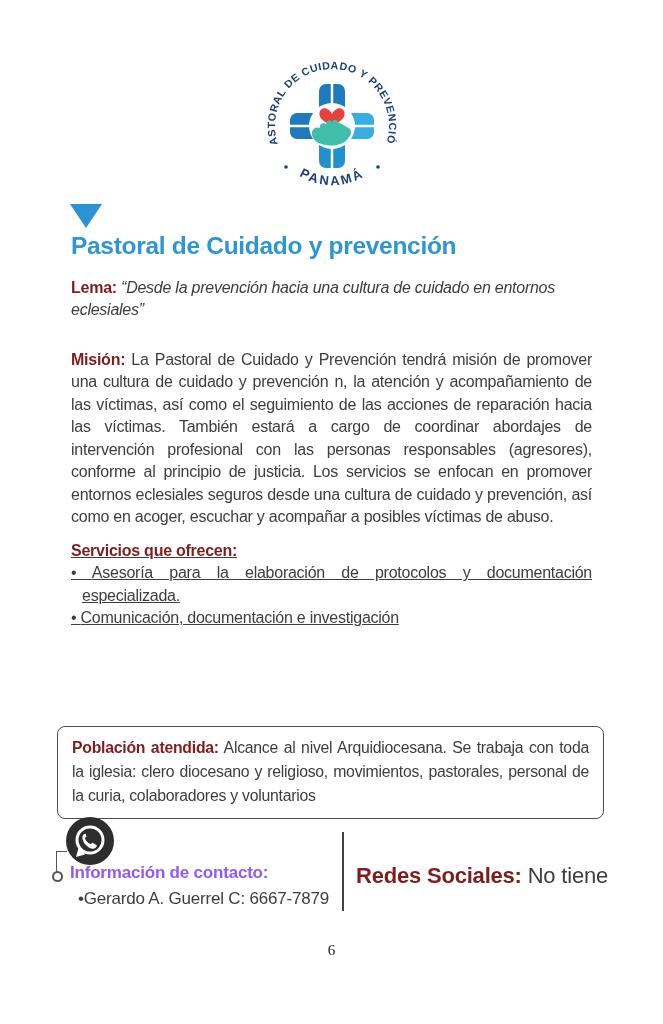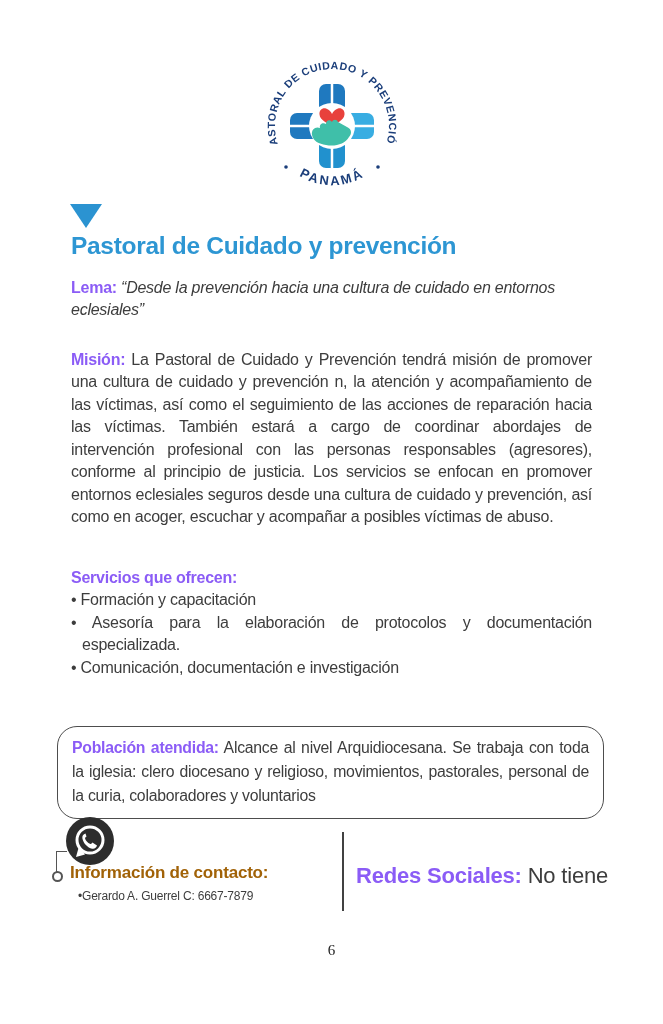--- a/index.html
+++ b/index.html
@@ -17,51 +17,51 @@
     border-top:24px solid #2b93d1;
   }
 
   h1.title {
     margin:5px 0 0; font-size:24.5px; line-height:1.1;
     color:#2d96d3; font-weight:bold; letter-spacing:-0.3px;
   }
 
   p { margin:0; }
   .body-text { font-size:16px; line-height:22.5px; letter-spacing:-0.25px; }
-  strong { color:#8b5cf6; }
+  strong { color:#7f1d1d; }
   .lema { margin-top:17px; }
   .lema em { font-style:italic; }
   .mision { margin-top:27px; text-align:justify; }
 
-  .servicios { margin-top:38px; }
+  .servicios { margin-top:11px;text-decoration:underline; }
   .servicios ul { list-style:none; margin:0; padding:0; }
   .servicios li { text-align:justify; padding-left:11px; text-indent:-11px; }
   .servicios li::before { content:"\2022  "; }
 
   .poblacion-box {
     position:absolute; left:57px; right:59px; top:726px;
-    border:1.5px solid #4d4d4d; border-radius:20px;
+    border:1.5px solid #4d4d4d; border-radius:8px;
     padding:9px 14px 10px 14px;
     text-align:justify;
     font-size:15.8px; line-height:24px; letter-spacing:-0.25px;
     background:#fff;
   }
 
   .contact { position:absolute; left:0; top:0; width:663px; height:1024px; pointer-events:none; }
   .wa-icon { position:absolute; left:66px; top:817px; width:48px; height:48px; }
   .connector {
     position:absolute; left:56px; top:851px; width:10px; height:22px;
     border-left:1.5px solid #555; border-top:1.5px solid #555;
   }
   .ring {
     position:absolute; left:52px; top:871px; width:7px; height:7px;
     border:2px solid #555; border-radius:50%; background:#fff;
   }
-  .contact-label { position:absolute; left:70px; top:863px; font-size:17px; font-weight:bold; color:#a16207; letter-spacing:-0.2px; }
-  .contact-item { position:absolute; left:78px; top:889px; font-size:12px; letter-spacing:-0.2px;text-align:center; }
+  .contact-label { position:absolute; left:70px; top:863px; font-size:17px; font-weight:bold; color:#8b5cf6; letter-spacing:-0.2px; }
+  .contact-item { position:absolute; left:78px; top:889px; font-size:17px; letter-spacing:-0.2px;text-align:center; }
   .contact-item::before { content:"\2022 "; }
   .v-divider { position:absolute; left:342px; top:832px; width:2px; height:79px; background:#414141; }
   .redes { position:absolute; left:356px; top:863px; font-size:22px; letter-spacing:-0.2px; }
 
   .page-number {
     position:absolute; left:0; right:0; top:942px; text-align:center;
     font-family:"Liberation Serif",serif; font-size:15px; color:#222;
   }
 </style>
 </head>
@@ -113,21 +113,20 @@
     </p>
 
     <p class="mision body-text">
       <strong>Misión:</strong>
       <span>La Pastoral de Cuidado y Prevención tendrá misión de promover una cultura de cuidado y prevención n, la atención y acompañamiento de las víctimas, así como el seguimiento de las acciones de reparación hacia las víctimas. También estará a cargo de coordinar abordajes de intervención profesional con las personas responsables (agresores), conforme al principio de justicia. Los servicios se enfocan en promover entornos eclesiales seguros desde una cultura de cuidado y prevención, así como en acoger, escuchar y acompañar a posibles víctimas de abuso.</span>
     </p>
 
     <div class="servicios body-text">
       <p><strong>Servicios que ofrecen:</strong></p>
       <ul>
-        <li>Formación y capacitación</li>
         <li>Asesoría para la elaboración de protocolos y documentación especializada.</li>
         <li>Comunicación, documentación e investigación</li>
       </ul>
     </div>
   </div>
 
   <div class="poblacion-box">
     <strong>Población atendida:</strong>
     <span>Alcance al nivel Arquidiocesana. Se trabaja con toda la iglesia: clero diocesano y religioso, movimientos, pastorales, personal de la curia, colaboradores y voluntarios</span>
   </div>

